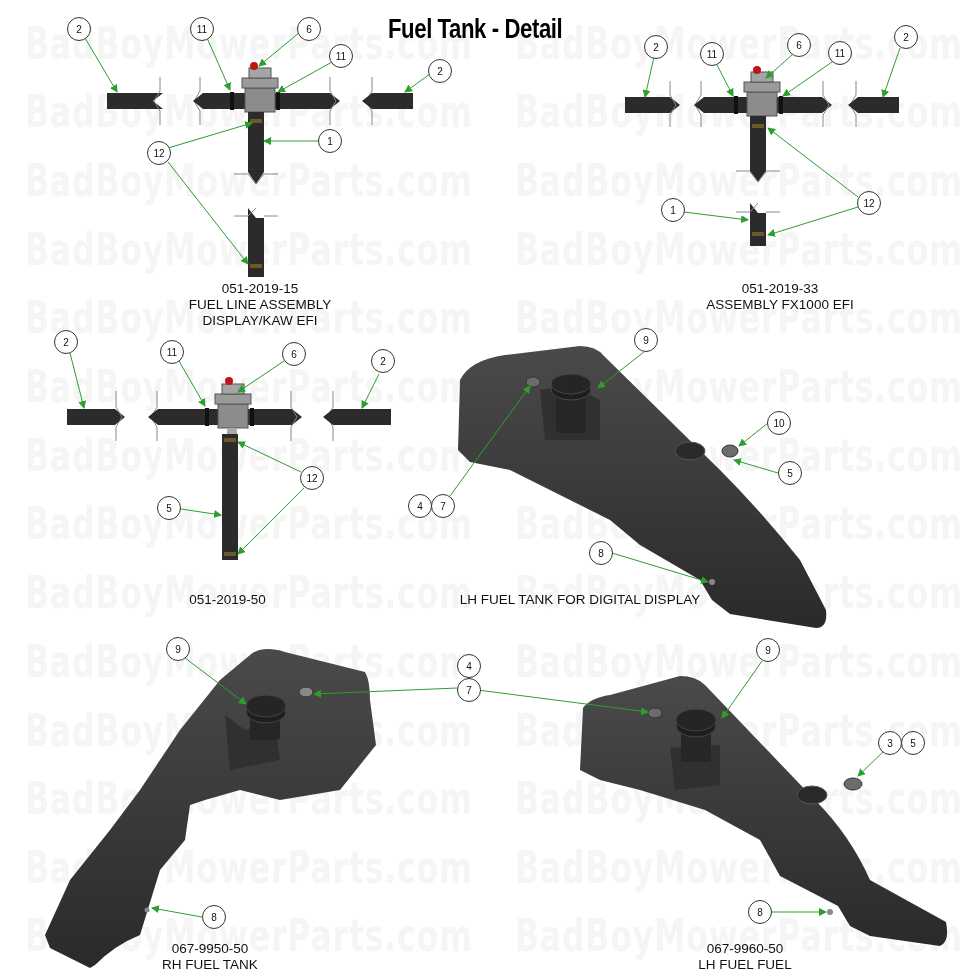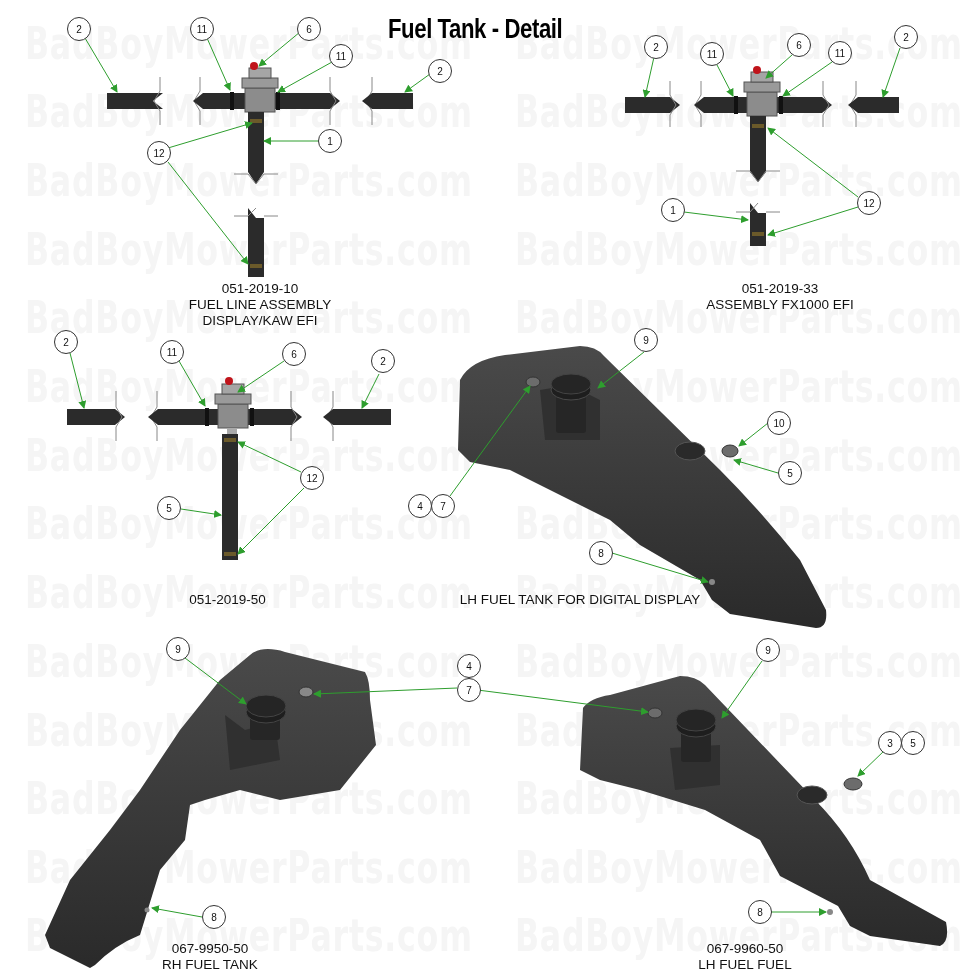--- a/index.html
+++ b/index.html
@@ -241,21 +241,21 @@
 <div class="callout" style="left:457px;top:654px">4</div>
 <div class="callout" style="left:457px;top:678px">7</div>
 <div class="callout" style="left:202px;top:905px">8</div>
 
 <div class="callout" style="left:756px;top:638px">9</div>
 <div class="callout" style="left:878px;top:731px">3</div>
 <div class="callout" style="left:901px;top:731px">5</div>
 <div class="callout" style="left:748px;top:900px">8</div>
 
 <div class="caption" style="left:140px;top:281px;width:240px">
-  <div>051-2019-10</div>
+  <div>051-2019-15</div>
   <div>FUEL LINE ASSEMBLY</div>
   <div>DISPLAY/KAW EFI</div>
 </div>
 
 <div class="caption" style="left:650px;top:281px;width:260px">
   <div>051-2019-33</div>
   <div>ASSEMBLY FX1000 EFI</div>
 </div>
 
 <div class="caption" style="left:100px;top:592px;width:255px">

